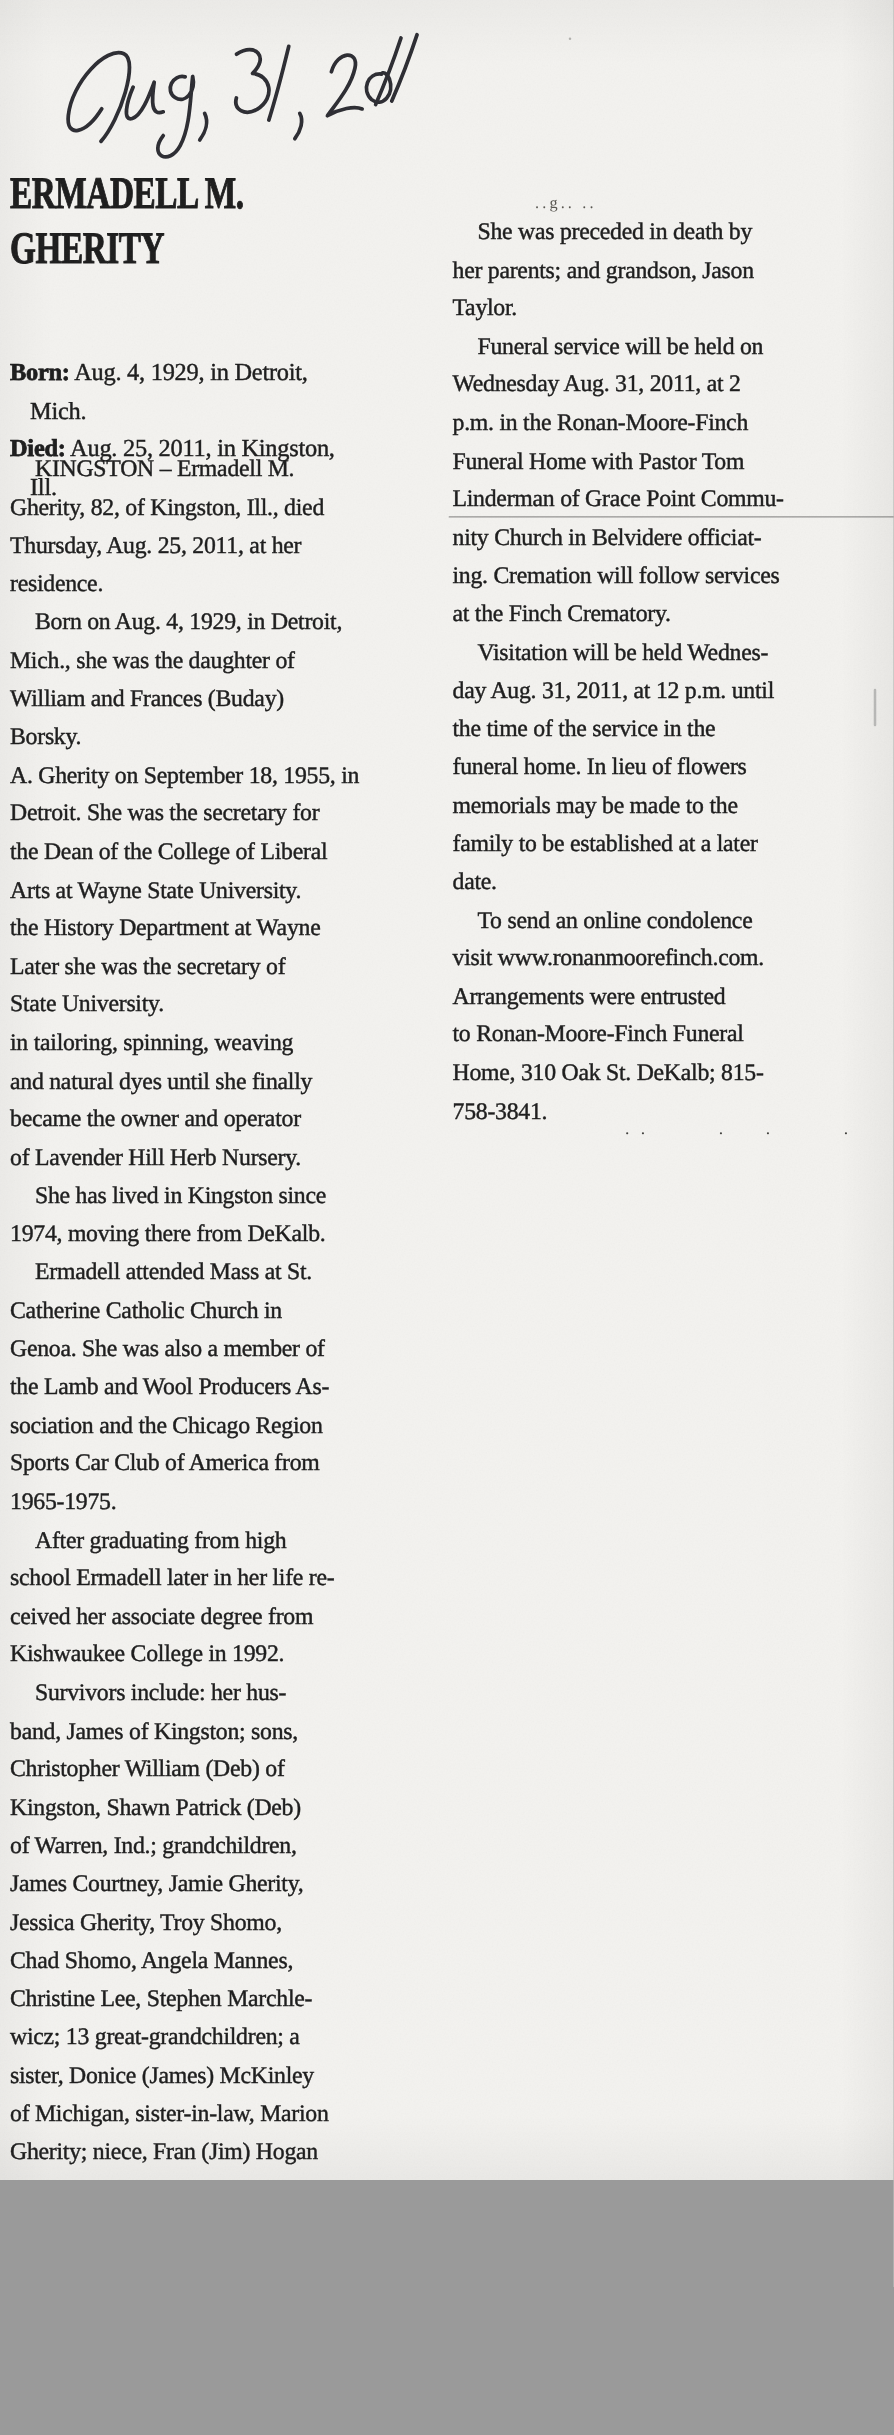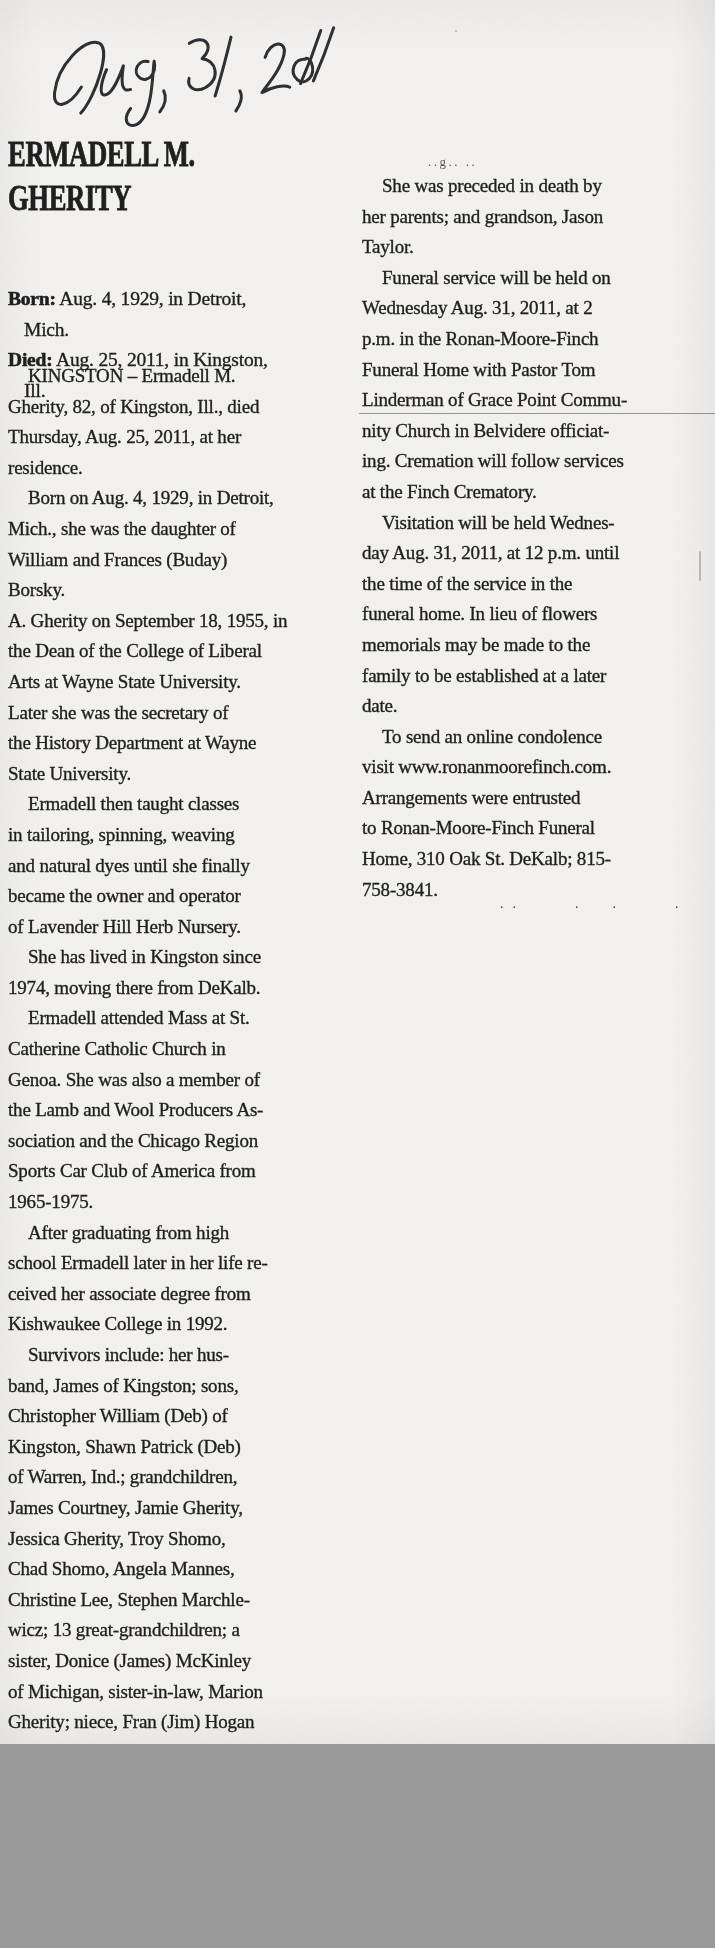--- a/index.html
+++ b/index.html
@@ -109,26 +109,26 @@
   <div class="col" id="left-body">
       <div class="line indent">KINGSTON – Ermadell M.</div>
       <div class="line">Gherity, 82, of Kingston, Ill., died</div>
       <div class="line">Thursday, Aug. 25, 2011, at her</div>
       <div class="line">residence.</div>
       <div class="line indent">Born on Aug. 4, 1929, in Detroit,</div>
       <div class="line">Mich., she was the daughter of</div>
       <div class="line">William and Frances (Buday)</div>
       <div class="line">Borsky.</div>
       <div class="line">A. Gherity on September 18, 1955, in</div>
+      <div class="line">Detroit. She was the secretary for</div>
       <div class="line">the Dean of the College of Liberal</div>
       <div class="line">Arts at Wayne State University.</div>
+      <div class="line">the History Department at Wayne</div>
       <div class="line">Later she was the secretary of</div>
-      <div class="line">the History Department at Wayne</div>
       <div class="line">State University.</div>
-      <div class="line indent">Ermadell then taught classes</div>
       <div class="line">in tailoring, spinning, weaving</div>
       <div class="line">and natural dyes until she finally</div>
       <div class="line">became the owner and operator</div>
       <div class="line">of Lavender Hill Herb Nursery.</div>
       <div class="line indent">She has lived in Kingston since</div>
       <div class="line">1974, moving there from DeKalb.</div>
       <div class="line indent">Ermadell attended Mass at St.</div>
       <div class="line">Catherine Catholic Church in</div>
       <div class="line">Genoa. She was also a member of</div>
       <div class="line">the Lamb and Wool Producers As-</div>

